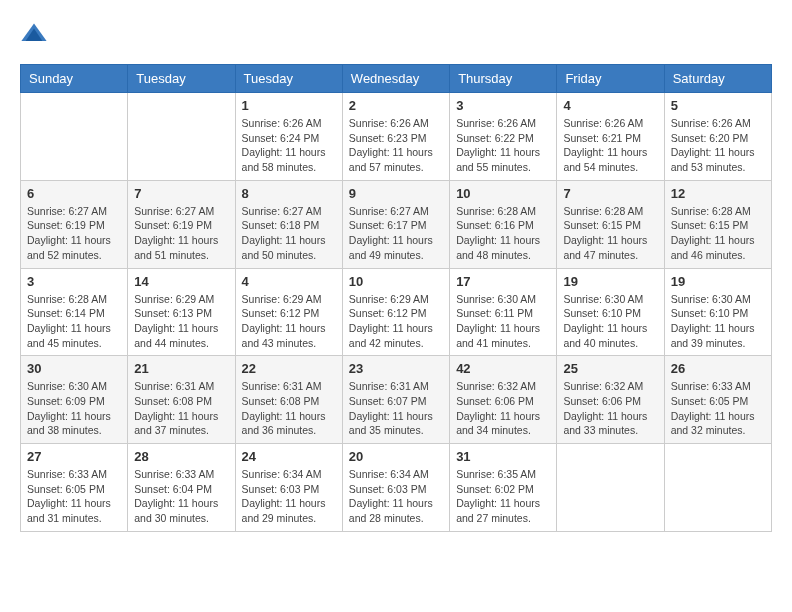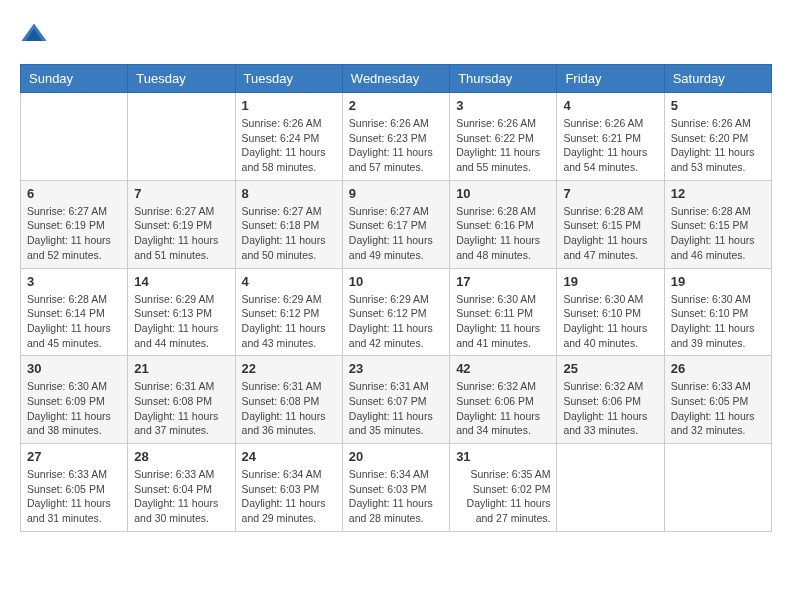--- a/index.html
+++ b/index.html
@@ -313,21 +313,21 @@
 Daylight: 11 hours and 29 minutes.</div>
         </td>
         <td>
           <span class="day-number">20</span>
           <div class="day-info" style="white-space: pre-line;">Sunrise: 6:34 AM
 Sunset: 6:03 PM
 Daylight: 11 hours and 28 minutes.</div>
         </td>
         <td>
           <span class="day-number">31</span>
-          <div class="day-info" style="white-space: pre-line; text-align: right;">Sunrise: 6:35 AM
+          <div class="day-info" style="white-space: pre-line;">Sunrise: 6:35 AM
 Sunset: 6:02 PM
 Daylight: 11 hours and 27 minutes.</div>
         </td>
         <td class="empty-cell"></td>
         <td class="empty-cell"></td>
       </tr>
     </tbody>
 </table>
 
 </body></html>

